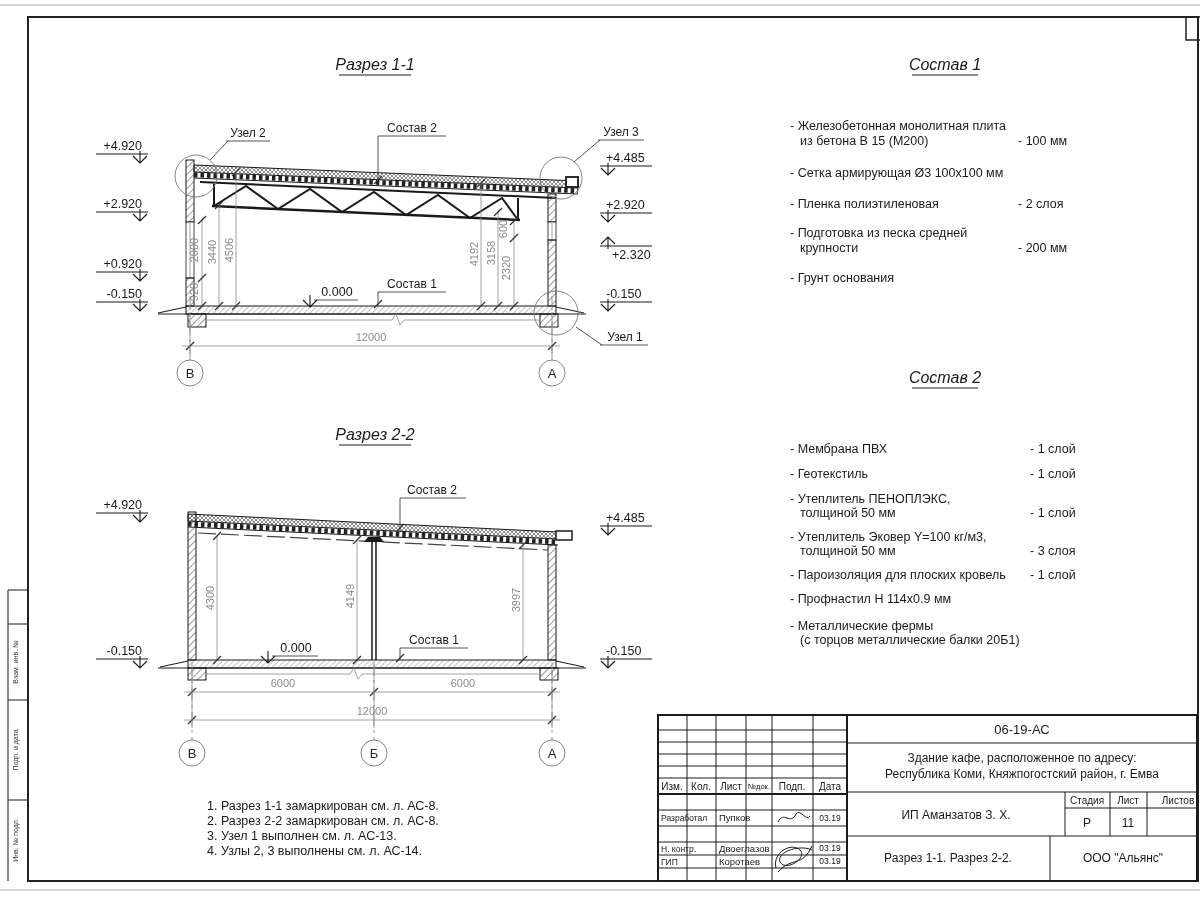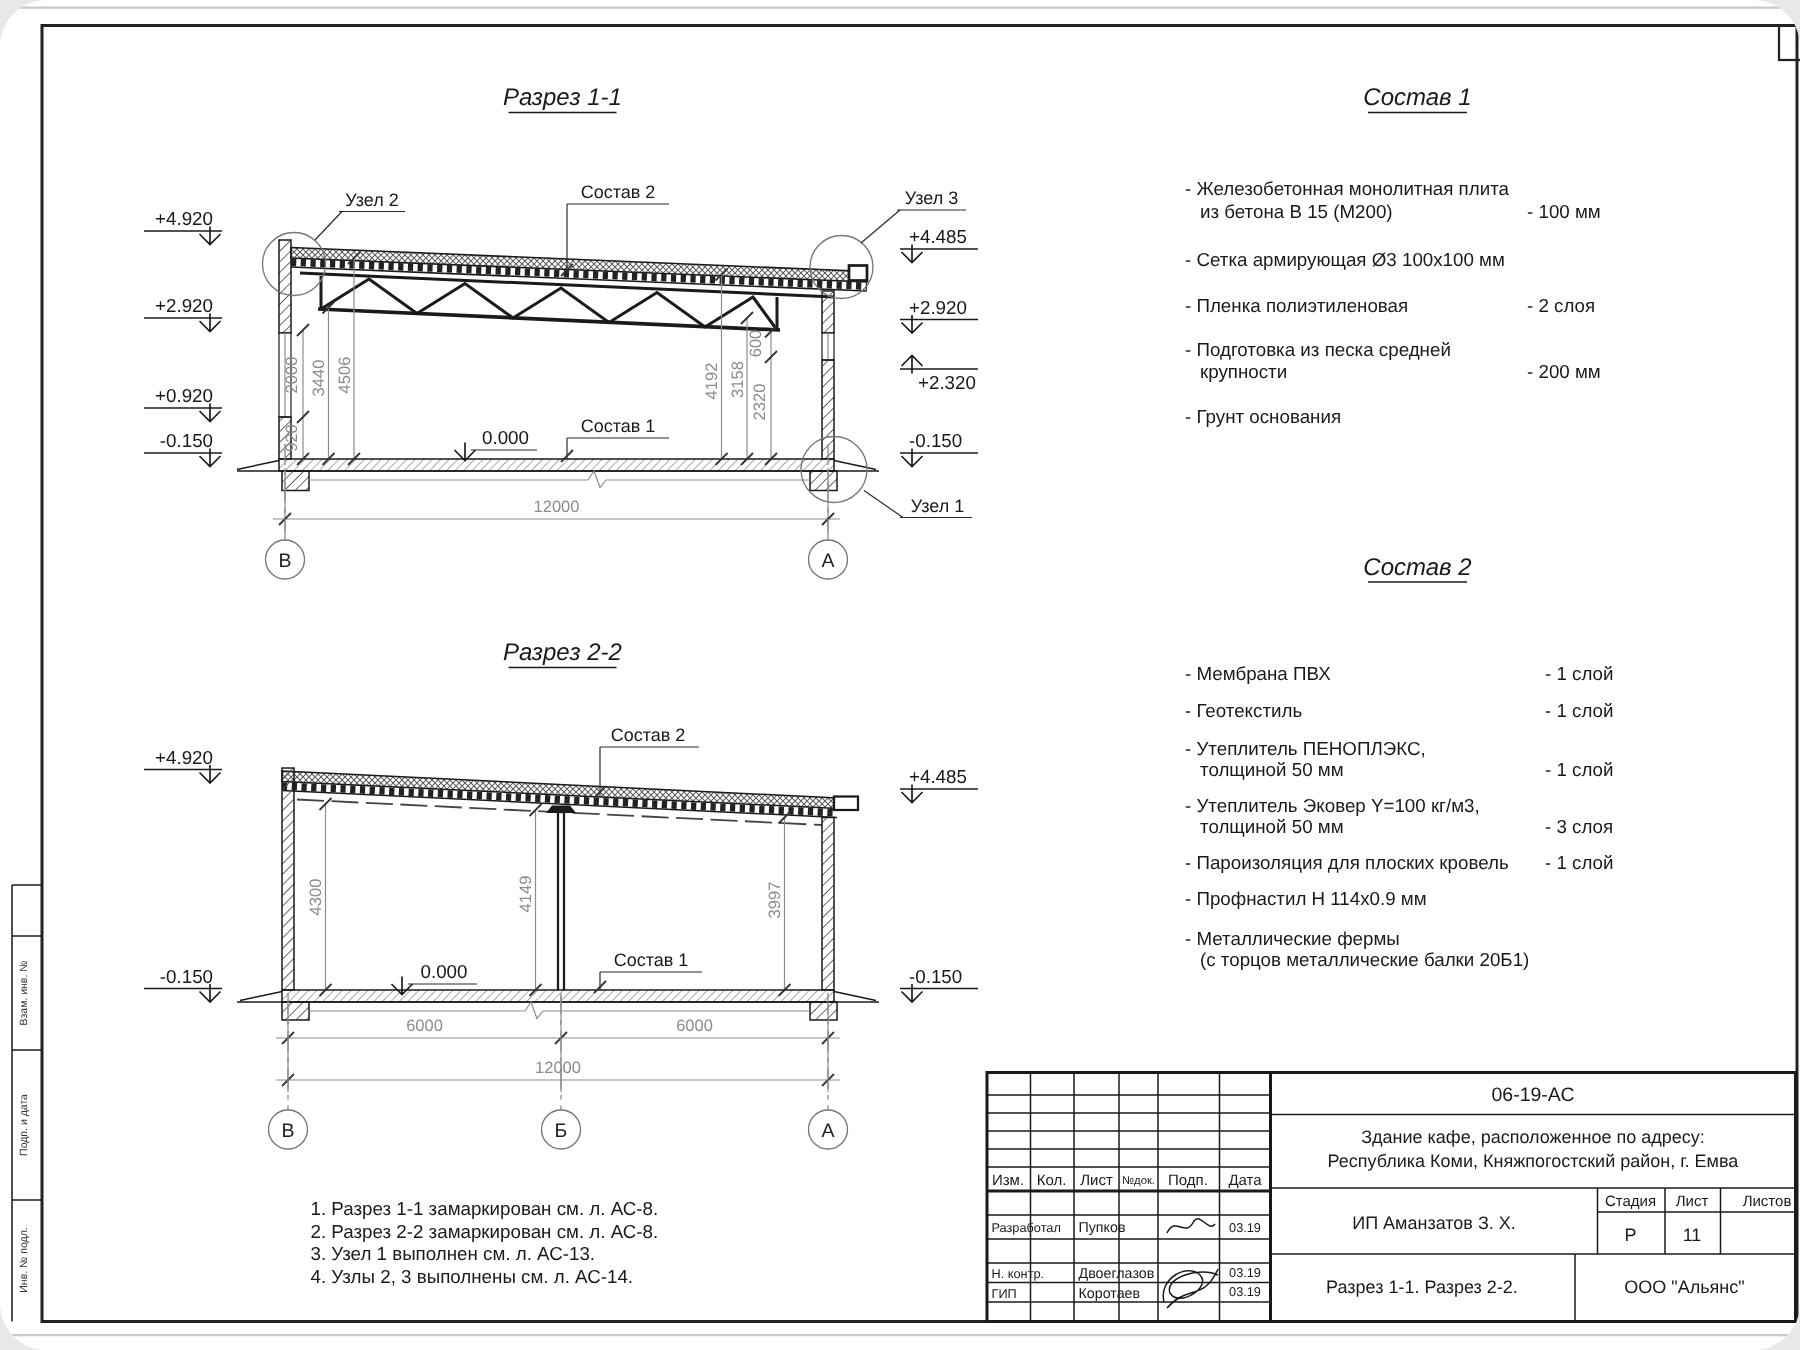--- a/index.html
+++ b/index.html
@@ -1,17 +1,17 @@
 <!DOCTYPE html>
 <html><head>
 <meta charset="utf-8">
 <style>
   html,body{margin:0;padding:0;background:#e8e8e8;}
   .sheet{position:relative;width:1200px;height:900px;background:#ffffff;overflow:hidden;
-         font-family:"Liberation Sans", sans-serif;border-radius:31px;}
+         font-family:"Liberation Sans", sans-serif;}
   svg{display:block;}
   text{font-family:"Liberation Sans", sans-serif;fill:#1a1a1a;}
   .t-title{font-size:16px;font-style:italic;}
   .t-lbl{font-size:12px;}
   .t-elev{font-size:12.5px;}
   .t-dim{font-size:11px;fill:#8c8c8c;}
   .t-axis{font-size:13px;fill:#222;}
   .t-list{font-size:12.5px;}
   .t-note{font-size:12.5px;}
   .t-strip{font-size:7px;fill:#333;}

